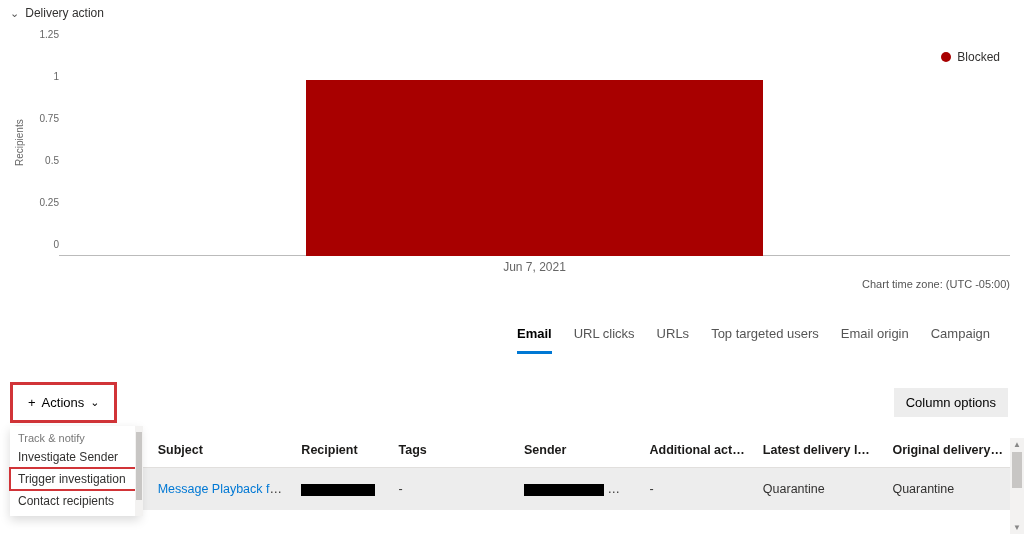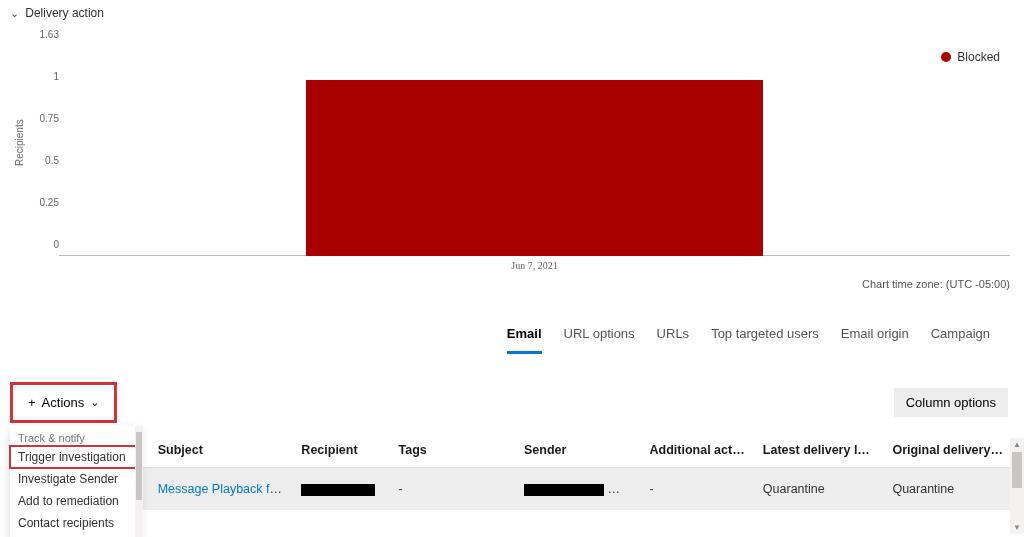--- a/index.html
+++ b/index.html
@@ -77,25 +77,24 @@
   }
   .bar {
     position: absolute;
     bottom: 0;
     background: #a80000;
   }
   .x-tick {
     position: absolute;
     top: 100%;
     transform: translateX(-50%);
-    font-size: 10px;
+    font-size: 12px;
     color: #666;
     margin-top: 4px;
     white-space: nowrap;
-    font-family: Liberation Serif, serif;
   }
   .chart-tz {
     text-align: right;
     font-size: 11px;
     color: #555;
     margin: 22px 0 28px 0;
   }
   
   .tabs {
     display: flex;
@@ -260,39 +259,39 @@
 </div>
 
 <div class="chart-block">
   <div class="legend">
     <span class="dot"></span>
     <span>Blocked</span>
   </div>
   <div class="chart-frame">
     <div class="y-axis-label">Recipients</div>
     <div class="y-ticks">
-      <span>1.63</span>
+      <span>1.25</span>
       <span>1</span>
       <span>0.75</span>
       <span>0.5</span>
       <span>0.25</span>
       <span>0</span>
     </div>
     <div class="plot" id="plot">
       <div class="baseline"></div>
     <div class="bar" style="left: 247.26px; width: 456.48px; height: 80%; background: rgb(168, 0, 0);"></div>
         <div class="x-tick" style="left: 475.5px;">Jun 7, 2021</div>
       </div>
   </div>
   <div class="chart-tz">Chart time zone: (UTC -05:00)</div>
 </div>
 
 <div class="tabs" id="tabs">
     <div class="tab active">Email</div>
-    <div class="tab">URL options</div>
+    <div class="tab">URL clicks</div>
     <div class="tab">URLs</div>
     <div class="tab">Top targeted users</div>
     <div class="tab">Email origin</div>
     <div class="tab">Campaign</div>
   </div>
 
 <div class="toolbar">
   <span class="actions-wrapper">
     <button class="actions-btn">
       <span>+</span>
@@ -300,23 +299,22 @@
       <span style="font-size:11px;">⌄</span>
     </button>
   </span>
   <span class="spacer"></span>
   <button class="column-options">Column options</button>
 </div>
 
 <div class="menu">
   <div class="group">Track &amp; notify</div>
   <div id="menu-items">
+      <div class="item">Investigate Sender</div>
       <div class="item hl">Trigger investigation</div>
-      <div class="item">Investigate Sender</div>
-      <div class="item">Add to remediation</div>
       <div class="item">Contact recipients</div>
     </div>
   <div class="scrollbar">
       <div class="thumb"></div>
     </div>
 </div>
 
 <div class="table-wrap">
   <table>
     <colgroup>

